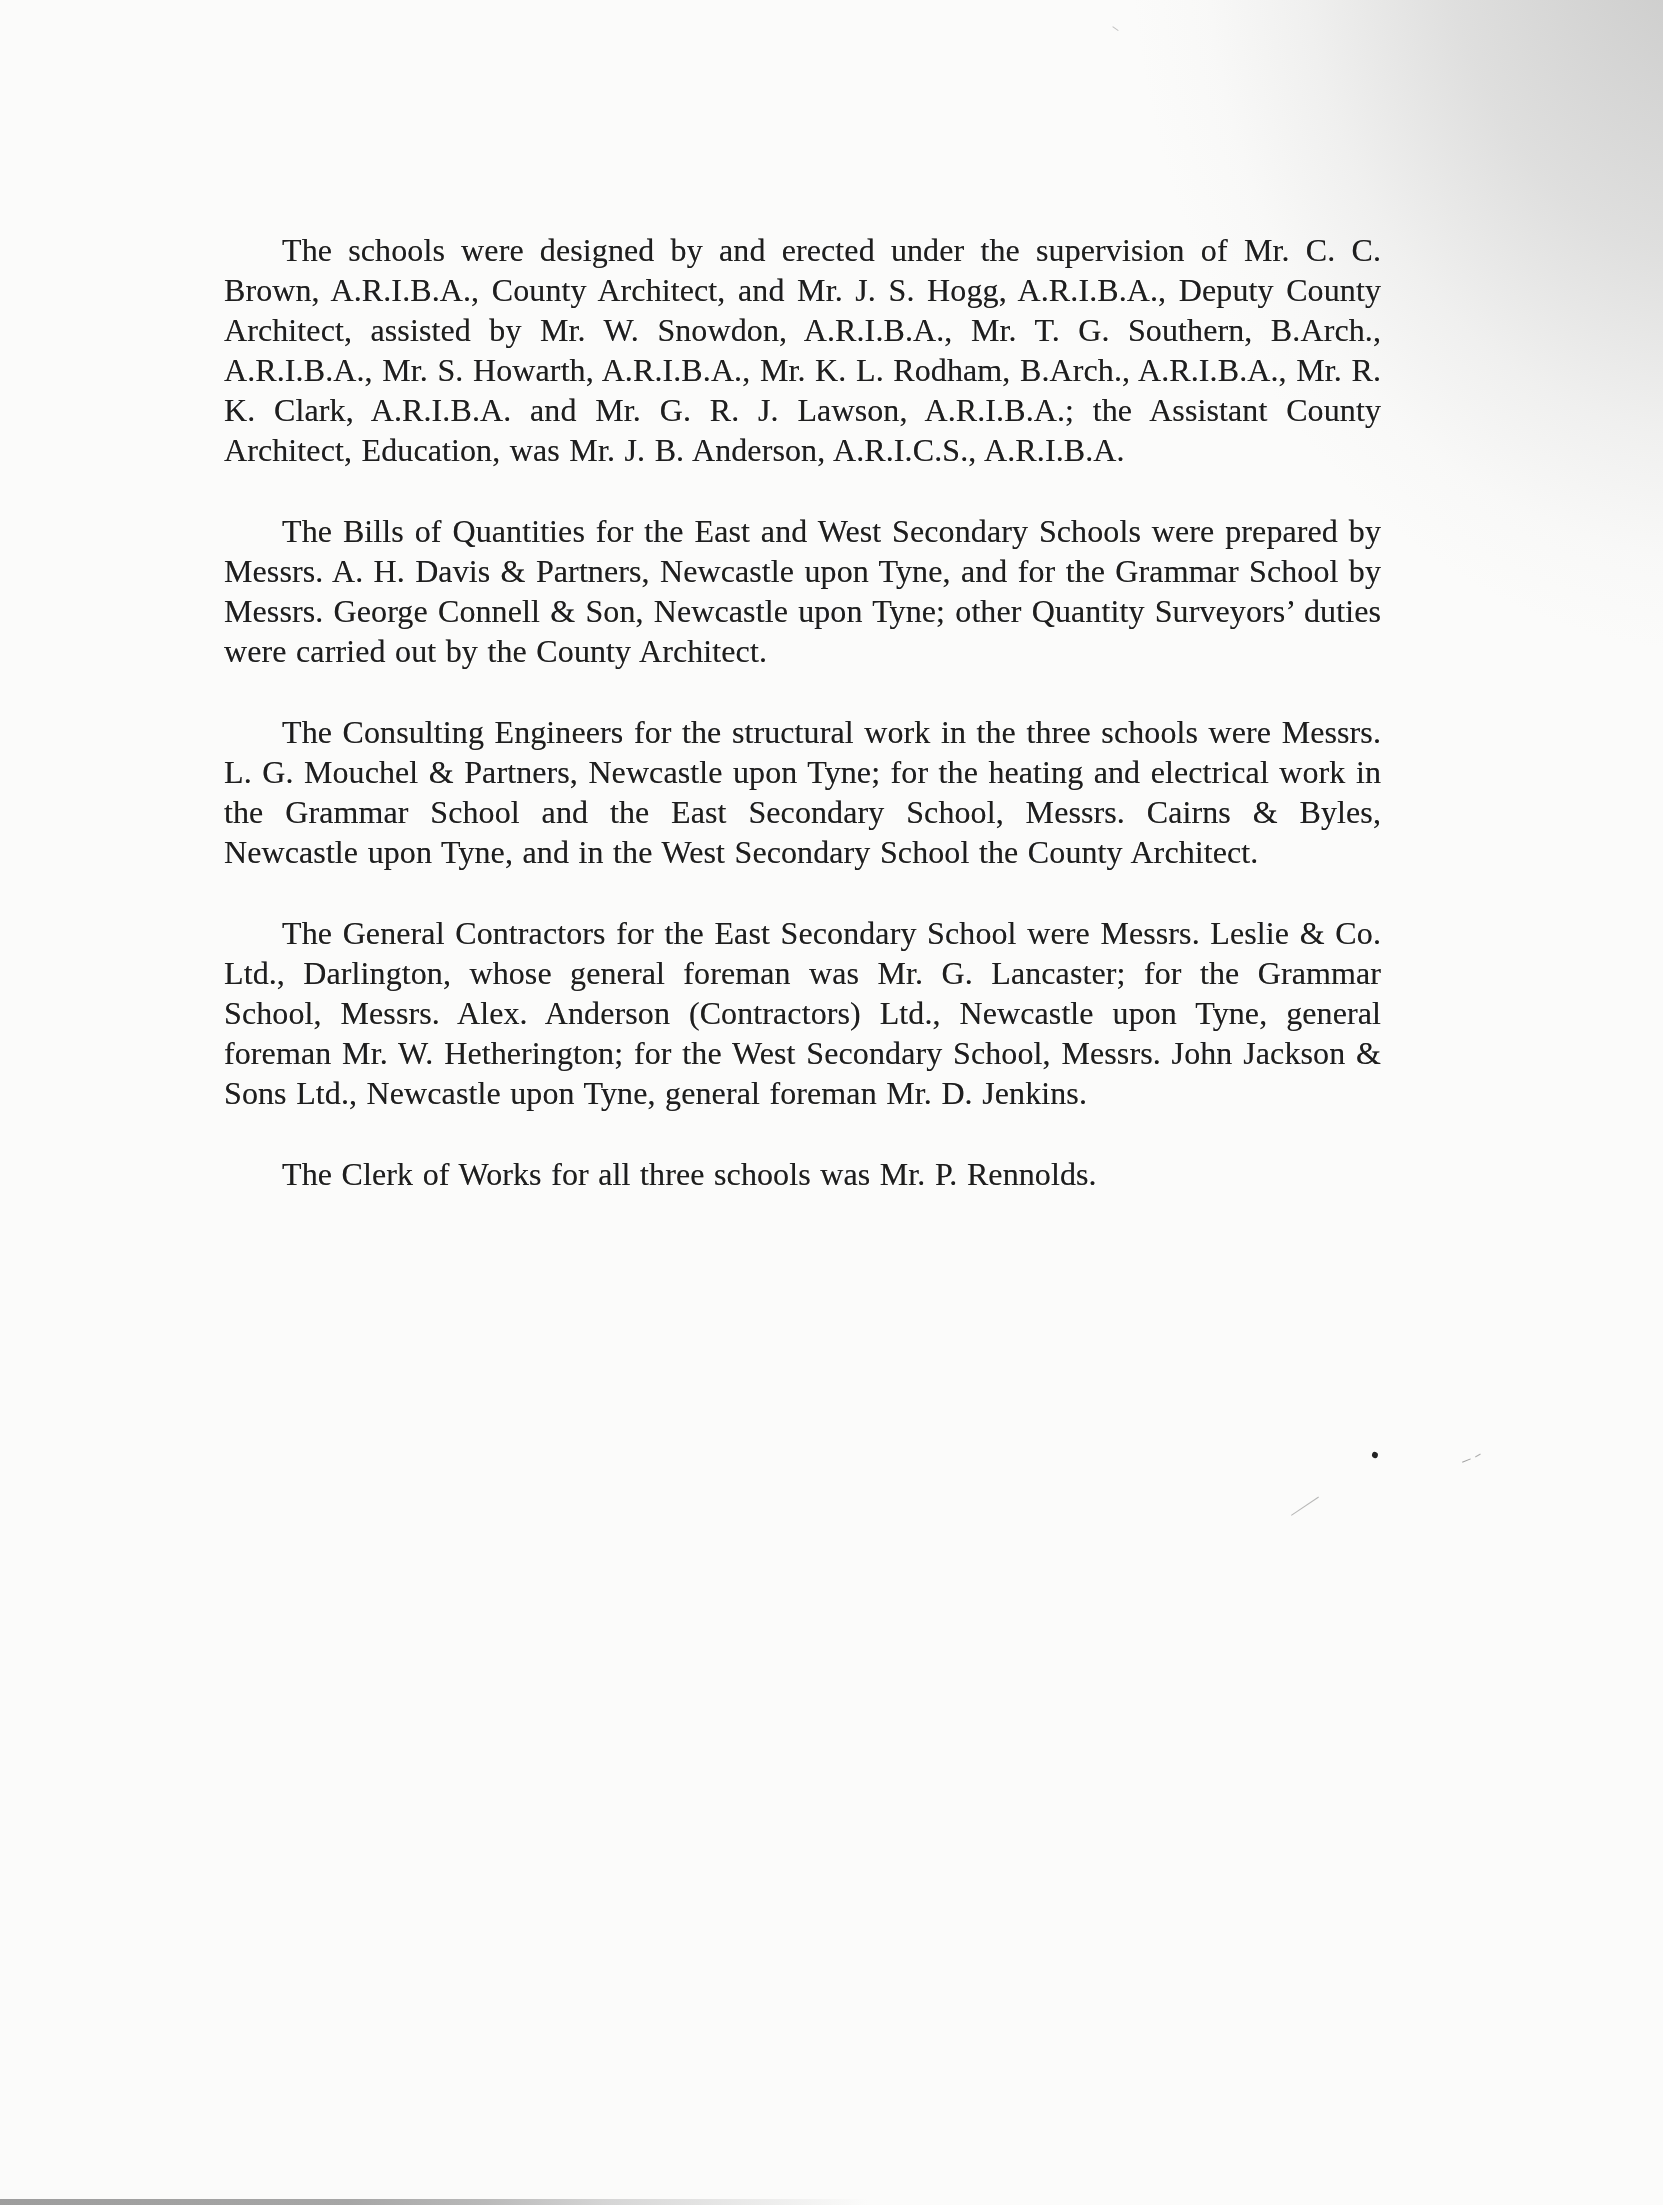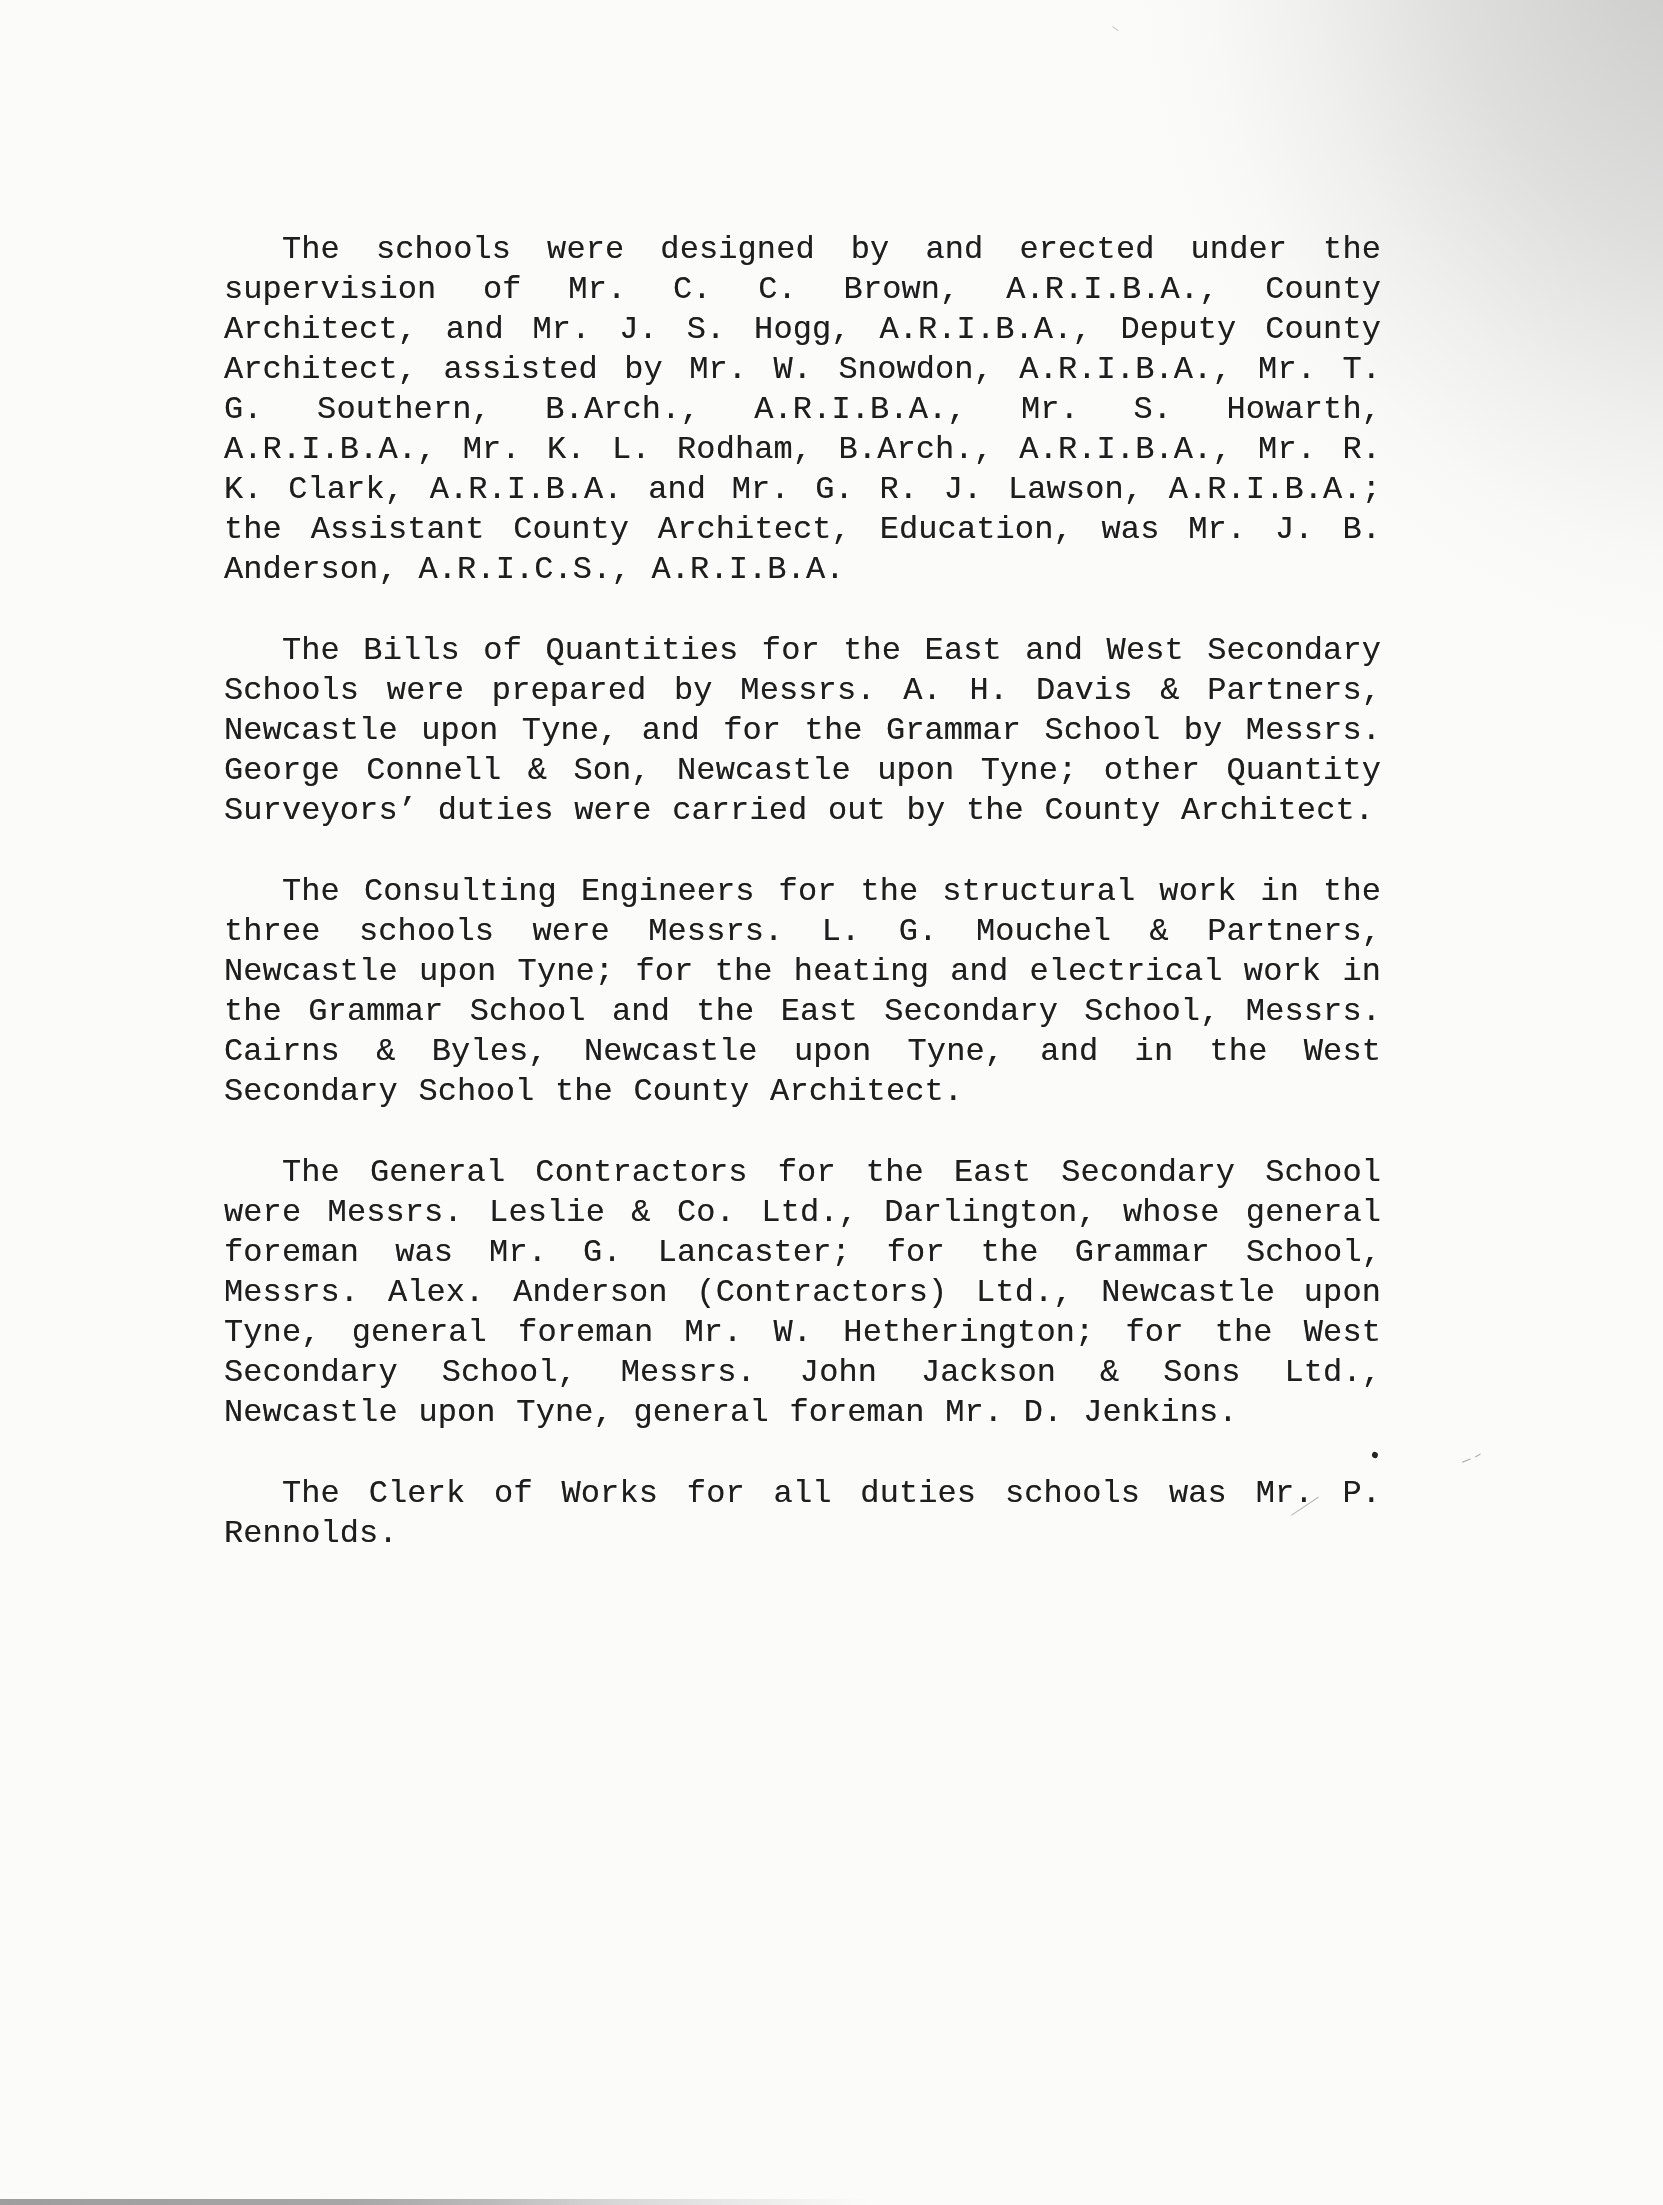--- a/index.html
+++ b/index.html
@@ -53,21 +53,20 @@
     line-height: 40px;
     color: #1e1e1e;
     text-align: justify;
     letter-spacing: 0.1px;
     word-spacing: 1.4px;
     text-shadow: 0 0 0.4px rgba(30,30,30,0.55);
   }
   .text-block p {
     margin: 0 0 41px 0;
     text-indent: 58px;
-    font-family: Liberation Mono, monospace;
   }
   .text-block p:last-child {
     margin-bottom: 0;
   }
   
   .speck-dot {
     position: absolute;
     left: 1372px;
     top: 1452px;
     width: 5.8px;
@@ -123,21 +122,21 @@
 
 <div class="page">
 
   <div class="scan-shadow"></div>
 
   <main class="text-block">
     <p>The schools were designed by and erected under the supervision of Mr. C. C. Brown, A.R.I.B.A., County Architect, and Mr. J. S. Hogg, A.R.I.B.A., Deputy County Architect, assisted by Mr. W. Snowdon, A.R.I.B.A., Mr. T. G. Southern, B.Arch., A.R.I.B.A., Mr. S. Howarth, A.R.I.B.A., Mr. K. L. Rodham, B.Arch., A.R.I.B.A., Mr. R. K. Clark, A.R.I.B.A. and Mr. G. R. J. Lawson, A.R.I.B.A.; the Assistant County Architect, Education, was Mr. J. B. Anderson, A.R.I.C.S., A.R.I.B.A.</p>
     <p>The Bills of Quantities for the East and West Secondary Schools were prepared by Messrs. A. H. Davis &amp; Partners, Newcastle upon Tyne, and for the Grammar School by Messrs. George Connell &amp; Son, Newcastle upon Tyne; other Quantity Surveyors’ duties were carried out by the County Architect.</p>
     <p>The Consulting Engineers for the structural work in the three schools were Messrs. L. G. Mouchel &amp; Partners, Newcastle upon Tyne; for the heating and electrical work in the Grammar School and the East Secondary School, Messrs. Cairns &amp; Byles, Newcastle upon Tyne, and in the West Secondary School the County Architect.</p>
     <p>The General Contractors for the East Secondary School were Messrs. Leslie &amp; Co. Ltd., Darlington, whose general foreman was Mr. G. Lancaster; for the Grammar School, Messrs. Alex. Anderson (Contractors) Ltd., Newcastle upon Tyne, general foreman Mr. W. Hetherington; for the West Secondary School, Messrs. John Jackson &amp; Sons Ltd., Newcastle upon Tyne, general foreman Mr. D. Jenkins.</p>
-    <p>The Clerk of Works for all duties schools was Mr. P. Rennolds.</p>
+    <p>The Clerk of Works for all three schools was Mr. P. Rennolds.</p>
   </main>
 
   <div class="speck-dot"></div>
   <div class="speck-dash-a"></div>
   <div class="speck-dash-b"></div>
   <div class="speck-scratch"></div>
   <div class="speck-tick"></div>
 
   <div class="scan-bottom-edge"></div>
 

